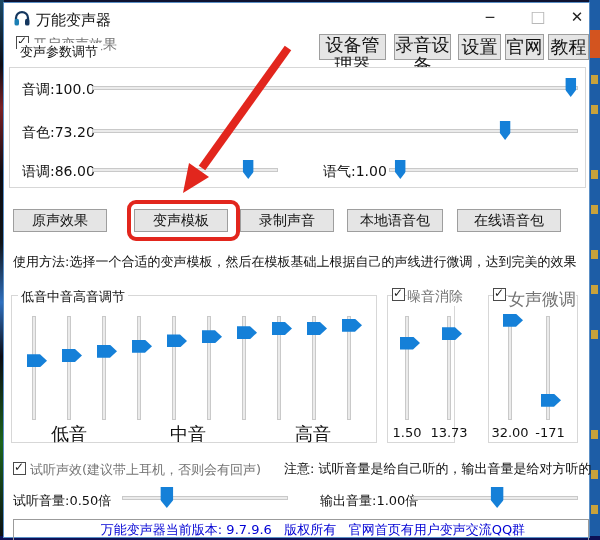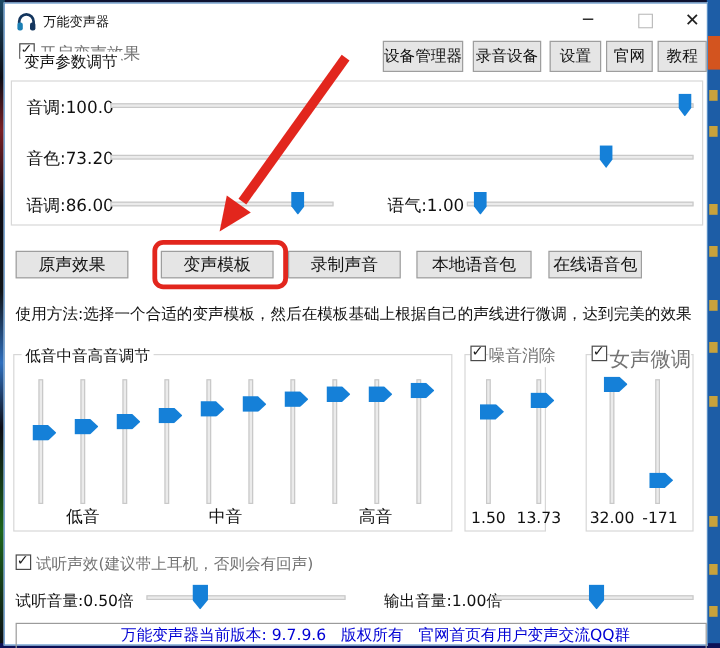--- a/index.html
+++ b/index.html
@@ -10,26 +10,26 @@
   .edge-left{position:absolute;left:0;top:0;width:4px;height:540px;
     background:linear-gradient(#1b4965 0%,#0c0c14 12%,#7a1f24 20%,#0c0c14 32%,#101418 45%,#2f6fbe 56%,#0c0c14 66%,#1c641c 82%,#0c0c14 100%);}
   .edge-right{position:absolute;right:0;top:0;width:11px;height:540px;background:#1d5da6;}
   .edge-right .gold{position:absolute;left:2px;width:7px;height:9px;background:#c8a23c;}
   .edge-right .orange{position:absolute;left:0;top:30px;width:11px;height:28px;background:#d3541f;}
   .edge-bottom{position:absolute;left:0;bottom:0;width:600px;height:4px;background:#0d1156;}
 
   
   #window{position:absolute;left:3px;top:2px;width:587px;height:536px;background:#ffffff;border:1px solid #5a8fc6;box-sizing:border-box;}
 
-  .titlebar-text{position:absolute;left:32px;top:8px;font-size:11px;color:#111;}
+  .titlebar-text{position:absolute;left:32px;top:8px;font-size:15px;color:#111;}
   .winbtn{position:absolute;top:0;width:34px;height:28px;text-align:center;line-height:28px;font-size:14px;color:#222;cursor:default;}
   .winbtn.max{color:#b8b8b8;}
 
   .btn{position:absolute;height:26px;background:#e5e5e5;border:1px solid #9e9e9e;box-sizing:border-box;
-       font-size:13px;color:#111;text-align:center;line-height:20px;padding:0;}
+       font-size:18px;color:#111;text-align:center;line-height:20px;padding:0;}
   .actbtn{height:23px;font-size:14px;line-height:21px;}
 
   .cb{position:absolute;width:13px;height:13px;background:#fff;border:1px solid #4a4a4a;box-sizing:border-box;}
   .cb .tick{position:absolute;left:0px;top:-3px;font-size:12px;color:#1a1a1a;font-weight:bold;}
   .cblabel{position:absolute;font-size:13px;color:#737373;white-space:nowrap;}
 
   .groupbox{position:absolute;border:1px solid #d7d7d7;box-sizing:border-box;background:#fff;}
   .grouptitle{position:absolute;font-size:13px;color:#111;background:#fff;padding:0 3px;white-space:nowrap;}
 
   .slabel{position:absolute;font-size:14px;color:#111;white-space:nowrap;}
@@ -38,21 +38,21 @@
   .htrack{position:absolute;left:0;right:0;top:8px;height:4px;background:#ebebeb;border:1px solid #c9c9c9;box-sizing:border-box;}
   .hhandle{position:absolute;top:0;width:11px;height:19px;background:#1580d8;transform:translateX(-50%);
            clip-path:polygon(0 0,100% 0,100% 62%,50% 100%,0 62%);}
   .hslider.big{height:22px;}
   .hslider.big .htrack{top:9px;}
   .hslider.big .hhandle{width:13px;height:21px;}
 
   .vtrack{position:absolute;top:20px;width:4px;height:104px;background:#ebebeb;border:1px solid #c9c9c9;box-sizing:border-box;}
   .vhandle{position:absolute;width:20px;height:13px;background:#1580d8;
            clip-path:polygon(0 0,65% 0,100% 50%,65% 100%,0 100%);}
-  .bandlabel{position:absolute;top:126px;font-size:14px;color:#111;transform:translateX(-50%);white-space:nowrap;}
+  .bandlabel{position:absolute;top:126px;font-size:18px;color:#111;transform:translateX(-50%);white-space:nowrap;}
   .vval{position:absolute;top:129px;width:48px;text-align:center;font-size:13px;color:#111;transform:translateX(-50%);white-space:nowrap;}
 
   .text13{position:absolute;font-size:13px;color:#111;white-space:nowrap;}
 
   .statusbar{position:absolute;left:9px;top:516px;width:576px;height:36px;border:1px solid #9b9b9b;box-sizing:border-box;
              text-align:center;line-height:20px;font-size:13px;color:#0000d4;white-space:pre;padding-left:24px;}
 
   .redbox{position:absolute;left:123px;top:197px;width:113px;height:41px;border:4px solid #e2261d;border-radius:9px;box-sizing:border-box;pointer-events:none;}
   #arrow{position:absolute;left:0;top:0;pointer-events:none;}
 </style>
@@ -122,21 +122,21 @@
     </div>
     <div class="hslider" style="left:385px;top:157px;width:189px">
       <div class="htrack"></div>
       <div class="hhandle" style="left: 6%;"></div>
     </div>
 
     <button class="btn actbtn" style="left:9px;top:206px;width:94px">原声效果</button>
     <button class="btn actbtn" style="left:130px;top:206px;width:94px">变声模板</button>
     <button class="btn actbtn" style="left:236px;top:206px;width:94px">录制声音</button>
     <button class="btn actbtn" style="left:343px;top:206px;width:96px">本地语音包</button>
-    <button class="btn actbtn" style="left:453px;top:206px;width:78px">在线语音包</button>
+    <button class="btn actbtn" style="left:453px;top:206px;width:104px">在线语音包</button>
 
     <span class="text13" style="left:9px;top:250px">使用方法:选择一个合适的变声模板，然后在模板基础上根据自己的声线进行微调，达到完美的效果</span>
 
     <div class="groupbox" id="eq-box" style="left:7px;top:292px;width:366px;height:148px">
       <span class="bandlabel" style="left:57px">低音</span>
       <span class="bandlabel" style="left:176px">中音</span>
       <span class="bandlabel" style="left:301px">高音</span>
     <div class="vtrack" style="left: 20px;"></div>
         <div class="vhandle" style="left: 15px; top: 58.22px;"></div>
         <div class="vtrack" style="left: 55px;"></div>
@@ -183,20 +183,21 @@
       </div>
     <span class="cb" style="left:489px;top:285px;background:#fff">
       <span class="tick">✓</span>
     </span>
     <span class="cblabel" style="left:504px;top:285px;background:#fff;font-size:17px">女声微调</span>
 
     <span class="cb" style="left:9px;top:459px">
       <span class="tick">✓</span>
     </span>
     <span class="cblabel" style="left:26px;top:458px">试听声效(建议带上耳机，否则会有回声)</span>
+    <span class="text13" style="left:280px;top:457px">注意: 试听音量是给自己听的，输出音量是给对方听的</span>
 
     <span class="text13" style="left:9px;top:489px">试听音量:0.50倍</span>
     <div class="hslider big" style="left:118px;top:484px;width:166px">
       <div class="htrack"></div>
       <div class="hhandle" style="left: 27%;"></div>
     </div>
     <span class="text13" style="left:316px;top:489px">输出音量:1.00倍</span>
     <div class="hslider big" style="left:409px;top:484px;width:165px">
       <div class="htrack"></div>
       <div class="hhandle" style="left: 51%;"></div>

